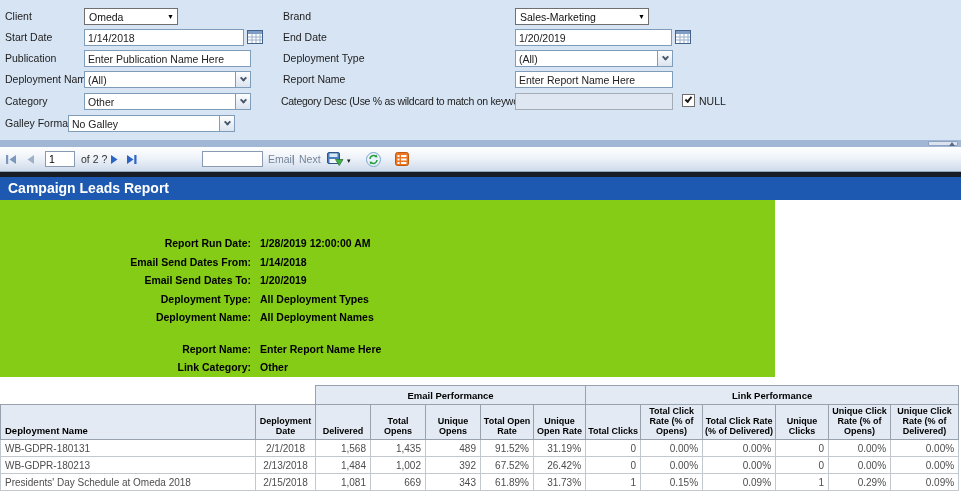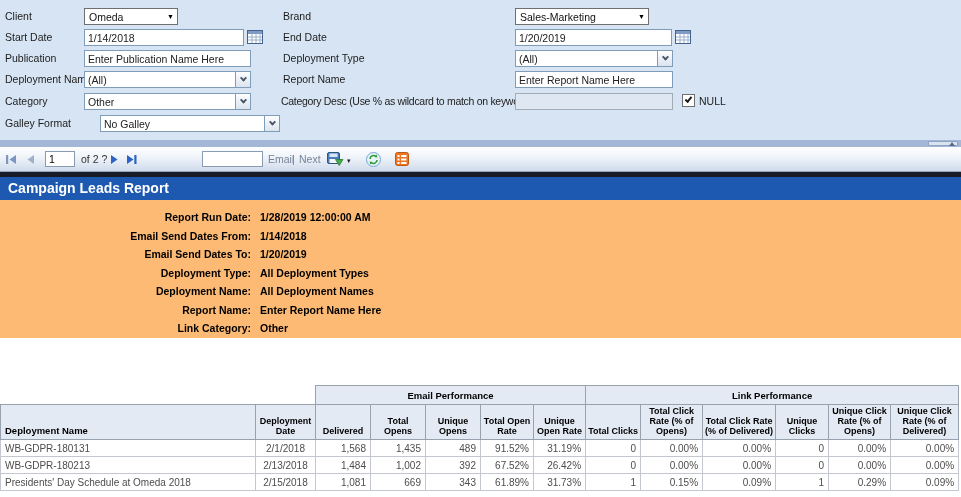--- a/index.html
+++ b/index.html
@@ -52,23 +52,23 @@
   .findlink { position:absolute; top:6px; font-size:10.5px; color:#76849a; text-decoration:none; cursor:pointer; }
   .sep { position:absolute; top:6px; font-size:10.5px; color:#76849a; }
   .drop-arrow { font-size:7px; color:#222; line-height:1; }
 
   
   .darkstrip { position:absolute; left:0; top:172px; width:961px; height:5px; background:#171c26; }
   .titlebar { position:absolute; left:0; top:177px; width:961px; height:23px; background:var(--title-bar,#1d59b0); }
   .titlebar .t { color:#fff; font-weight:bold; font-size:14px; line-height:23px; padding-left:8px; }
 
   
-  .info { position:absolute; left:0; top:200px; width:961px; padding-top:8px; background:#fdba74; }
+  .info { position:absolute; left:0; top:200px; width:775px; padding-top:34px; background:#84cc16; }
   .iline { line-height:18.5px; white-space:nowrap; }
-  .gap1 { margin-top:16px; } .gap2 { }
+  .gap1 { margin-top:16px; } .gap2 { margin-top:13px; }
   .ilabel { display:inline-block; width:251px; text-align:right; font-weight:bold; color:#000; font-size:10.5px; }
   .ivalue { margin-left:9px; font-weight:bold; color:#000; font-size:10.5px; }
 
   
   .rtable { position:absolute; left:0; top:385px; width:958px; border-collapse:collapse; table-layout:fixed; }
   .rtable th { background:var(--hdr-bg,#e3eaf3); border:1px solid #97a2ae; color:#000;
     font-weight:bold; font-size:9px; text-align:center; padding:1px 2px 3px 2px; vertical-align:bottom; }
   .rtable th.grp { font-size:9.5px; height:19px; vertical-align:middle; padding:2px; }
   .rtable th.blank { background:transparent; border:none; }
   .rtable th.dn { text-align:left; font-size:9.5px; padding-left:4px; }
@@ -171,21 +171,21 @@
       <input class="txt" disabled="" value="" style="">
     </div>
     <div class="cbwrap" style="left:682px;top:94px">
       <span class="cb" data-checked="true">
           <span class="tick"></span>
         </span>
       <span class="cblabel">NULL</span>
     </div>
 
     <span class="plabel" style="left:5px;top:115px">Galley Format</span>
-    <div class="field combo" style="left:100px;top:115px;width:180px">
+    <div class="field combo" style="left:68px;top:115px;width:167px">
       <input class="txt" value="No Galley" style="">
       <span class="combo-btn">
           <span class="chev"></span>
         </span>
     </div>
   </div>
 
   <div class="splitter">
     <span class="splitter-handle">
         <span class="mark"></span>

